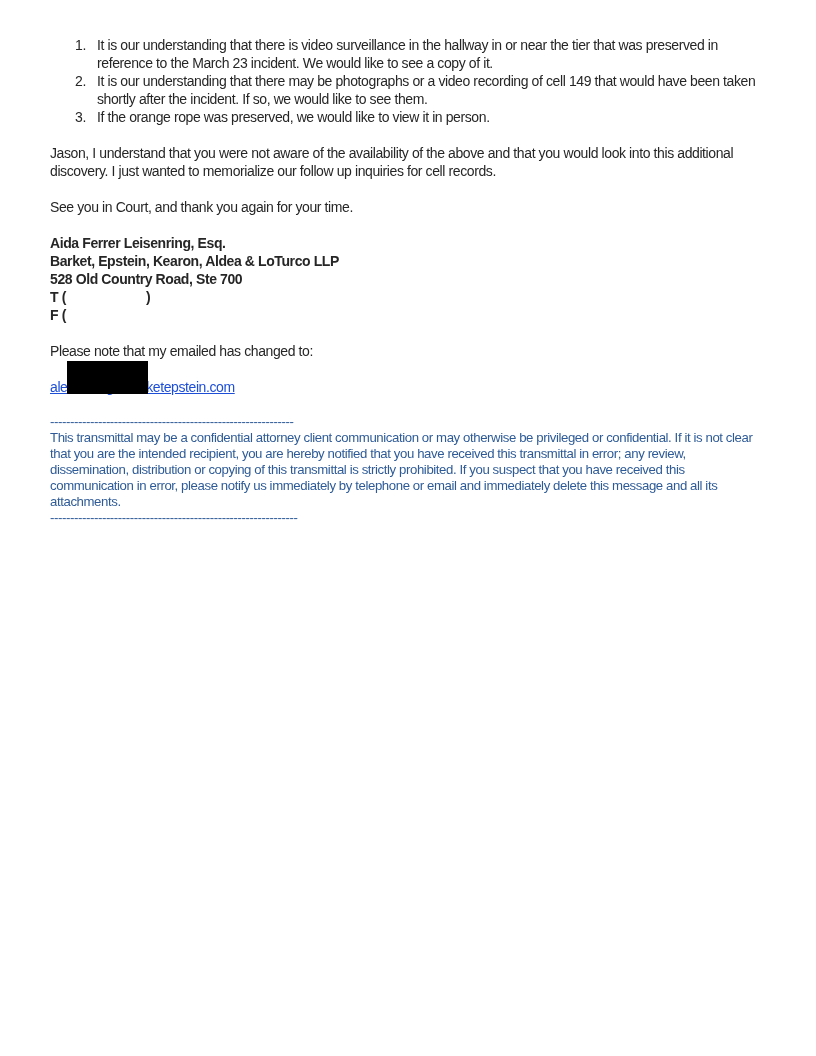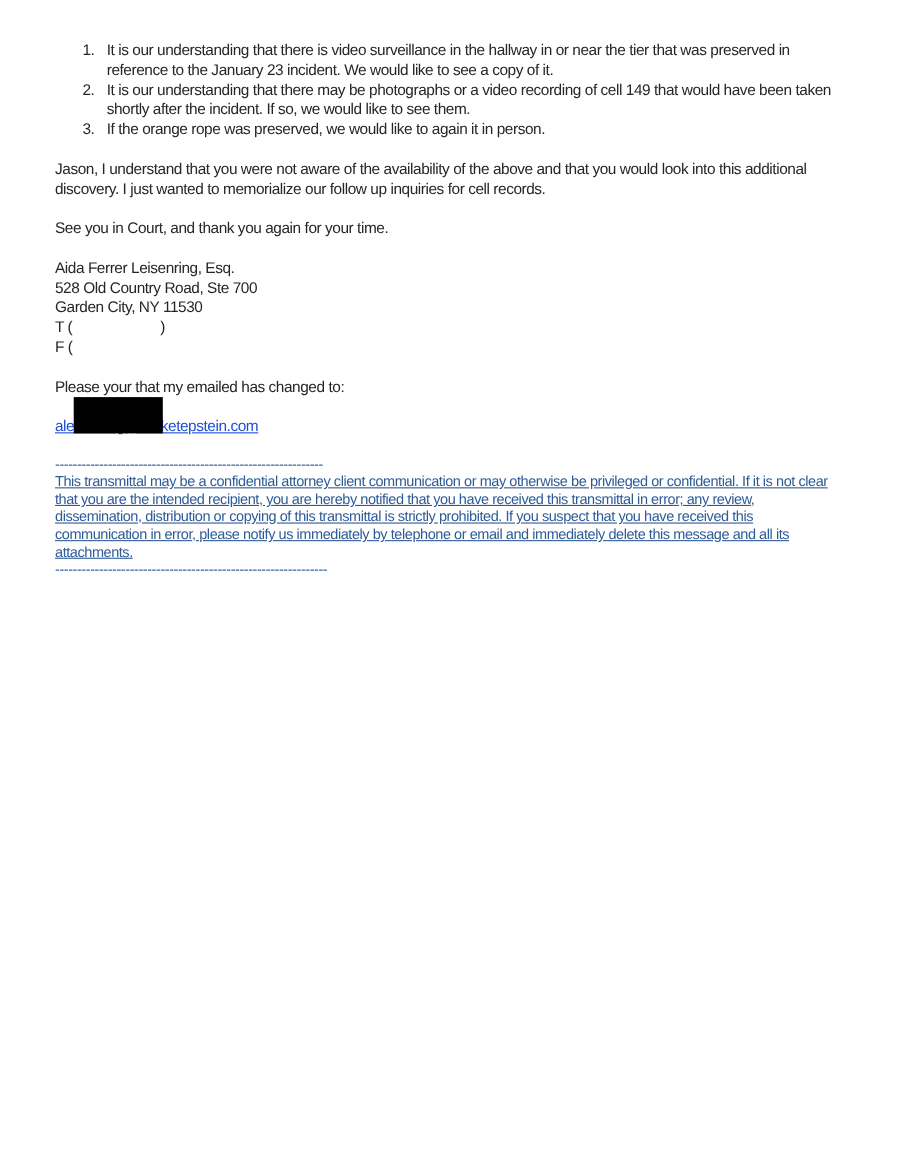--- a/index.html
+++ b/index.html
@@ -40,20 +40,21 @@
     text-align: left;
   }
   p.body-para {
     margin: 18px 0 0 0;
   }
   .sig-block {
     margin-top: 18px;
   }
   .sig-block > div {
     margin: 0;
+    font-weight: bold;
   }
   .phone-spacer {
     display: inline-block;
     width: 80px;
     height: 1px;
   }
   .email-note {
     margin: 18px 0 0 0;
   }
   .email-line {
@@ -70,64 +71,63 @@
     line-height: 16px;
     letter-spacing: -0.4px;
   }
   .separator {
     white-space: nowrap;
     overflow: hidden;
     line-height: 16px;
   }
   .disclaimer-text {
     line-height: 16px;
-    text-decoration: underline;
   }
   .redaction {
     position: absolute;
     left: 67px;
     top: 361px;
     width: 81px;
     height: 33px;
     background: #000000;
   }
 </style>
 </head>
 <body>
 
 <div class="page">
   <div class="content">
 
     <ol class="numbered-list">
       <li>
         <span class="num">1.</span>
-        <span class="li-text">It is our understanding that there is video surveillance in the hallway in or near the tier that was preserved in reference to the January 23 incident. We would like to see a copy of it.</span>
+        <span class="li-text">It is our understanding that there is video surveillance in the hallway in or near the tier that was preserved in reference to the March 23 incident. We would like to see a copy of it.</span>
       </li>
       <li>
         <span class="num">2.</span>
         <span class="li-text">It is our understanding that there may be photographs or a video recording of cell 149 that would have been taken shortly after the incident. If so, we would like to see them.</span>
       </li>
       <li>
         <span class="num">3.</span>
-        <span class="li-text">If the orange rope was preserved, we would like to again it in person.</span>
+        <span class="li-text">If the orange rope was preserved, we would like to view it in person.</span>
       </li>
     </ol>
 
     <p class="body-para">Jason, I understand that you were not aware of the availability of the above and that you would look into this additional discovery. I just wanted to memorialize our follow up inquiries for cell records.</p>
     <p class="body-para">See you in Court, and thank you again for your time.</p>
 
     <div class="sig-block">
       <div>Aida Ferrer Leisenring, Esq.</div>
+      <div>Barket, Epstein, Kearon, Aldea &amp; LoTurco LLP</div>
       <div>528 Old Country Road, Ste 700</div>
-      <div>Garden City, NY 11530</div>
       <div><span>T (</span><span class="phone-spacer"></span><span>)</span></div>
       <div><span>F (</span><span class="phone-spacer"></span></div>
     </div>
 
-    <p class="email-note">Please your that my emailed has changed to:</p>
+    <p class="email-note">Please note that my emailed has changed to:</p>
 
     <p class="email-line"><a class="email-link" href="#">aleisenring@barketepstein.com</a></p>
 
     <div class="disclaimer-block">
       <div class="separator">-------------------------------------------------------------</div>
       <div class="disclaimer-text">This transmittal may be a confidential attorney client communication or may otherwise be privileged or confidential. If it is not clear that you are the intended recipient, you are hereby notified that you have received this transmittal in error; any review, dissemination, distribution or copying of this transmittal is strictly prohibited. If you suspect that you have received this communication in error, please notify us immediately by telephone or email and immediately delete this message and all its attachments.</div>
       <div class="separator">--------------------------------------------------------------</div>
     </div>
 
   </div>

